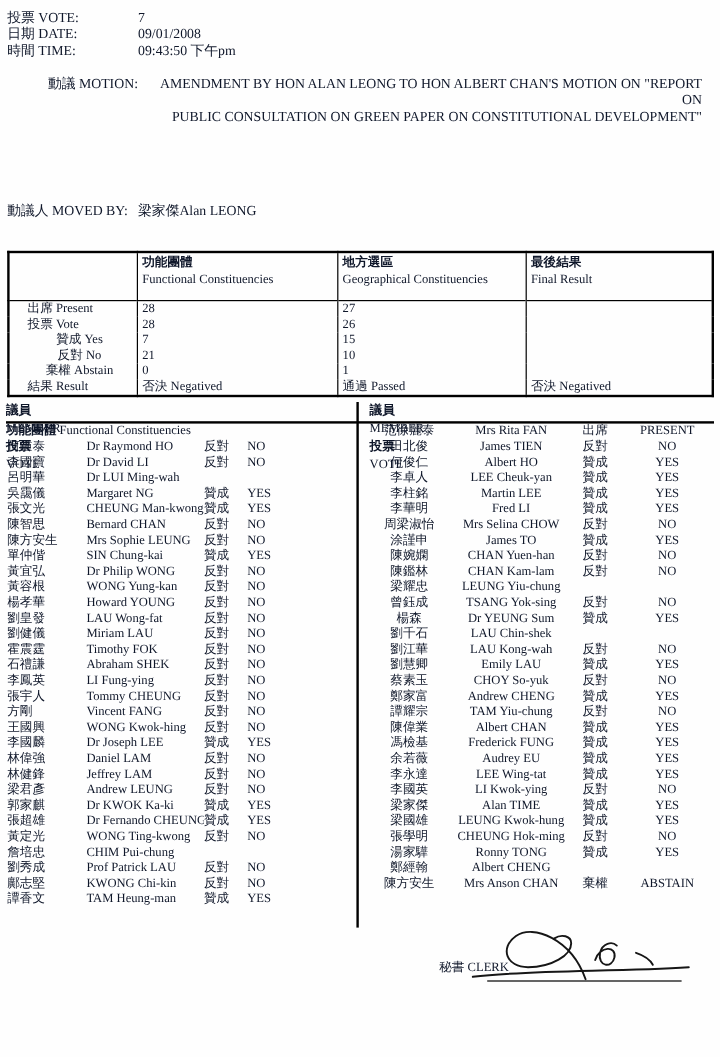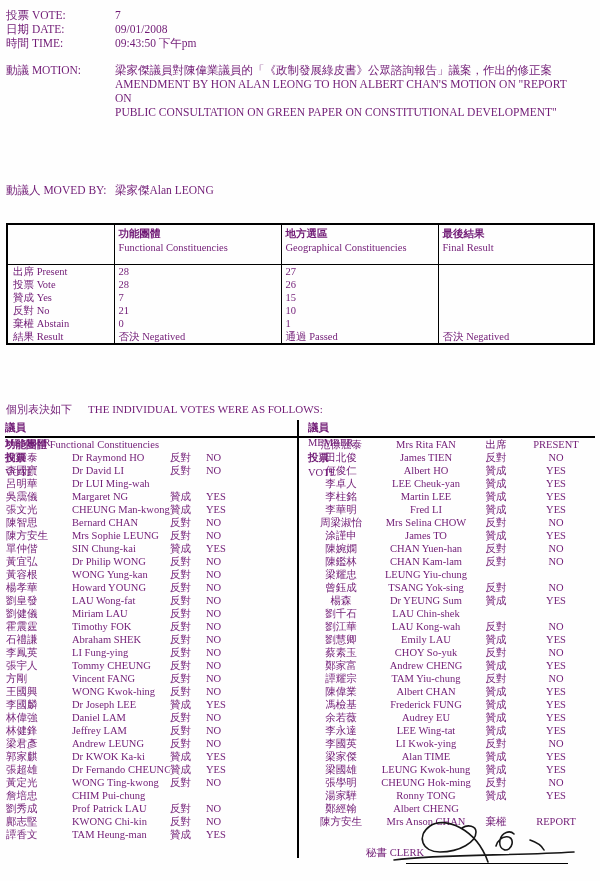--- a/index.html
+++ b/index.html
@@ -1,67 +1,67 @@
 <!DOCTYPE html>
 <html><head>
 <meta charset="utf-8">
 <style>
   html,body{margin:0;padding:0;background:#e8e8e8;}
   .page{
     position:relative;width:600px;height:881px;background:#fefefe;
-    font-family:"Liberation Serif","DejaVu Serif",serif;color:#701a75;
+    font-family:"Liberation Serif","DejaVu Serif",serif;color:#0f172a;
     overflow:hidden;box-sizing:border-box;padding-top:8px;
   }
   
   .kv{display:flex;font-size:11.5px;line-height:14px;}
   .kv .k{width:109px;margin-left:6px;flex:none;}
   .kv .v{white-space:pre;}
-  .motion{margin-top:13px;}
+  .motion{margin-top:13px;text-align:right;}
   .motion .v{white-space:normal;width:470px;}
   .moved{margin-top:64px;}
   
   table.summary{
     border-collapse:collapse;margin:26px 0 0 6px;width:587px;
     font-size:10.5px;line-height:13px;table-layout:fixed;
   }
   table.summary{border:2px solid #000;}
   table.summary col.c0{width:107px;}
   table.summary col.c1{width:167px;}
   table.summary col.c2{width:157px;}
   table.summary col.c3{width:156px;}
   table.summary th,table.summary td{
     border-left:1.5px solid #000;padding:0 4px;text-align:left;
     font-weight:normal;vertical-align:top;overflow:hidden;
   }
   table.summary th:first-child,table.summary td:first-child{border-left:none;}
   table.summary thead tr{border-bottom:1.5px solid #000;}
   table.summary thead th{padding-top:2px;padding-bottom:9px;line-height:14px;}
   table.summary thead .cn{font-weight:bold;display:block;}
-  table.summary td.lbl{padding-left:5px;}
-  table.summary td.lbl.indent{}
+  table.summary td.lbl{padding-left:15px;}
+  table.summary td.lbl.indent{text-align:center;}
   
   .indiv-head{display:flex;font-size:11px;line-height:14px;margin:57px 0 0 6px;}
   .indiv-head .cn{width:82px;flex:none;}
   .votes{position:relative;width:590px;margin:4px 0 0 5px;font-size:10.5px;}
   .divider{position:absolute;left:292px;top:0;width:1.5px;height:438px;background:#000;}
   .vrow{display:flex;}
   .half-l{width:292px;flex:none;}
   .half-r{width:290px;flex:none;padding-left:11px;}
   .grid{display:grid;}
   .half-l .grid{grid-template-columns:66px 98px 36px 1fr;padding-left:1px;}
   .half-r .grid{grid-template-columns:66px 104px 36px 1fr;text-align:center;}
   .ghead{height:16px;line-height:15px;justify-content:space-between;}
   .ghead .hcn{font-weight:bold;}
   .hrule{height:0;border-top:2px solid #000;width:590px;}
   .section-row{height:13px;line-height:13px;white-space:nowrap;overflow:hidden;}
   .section-row .sec-cn{font-weight:bold;}
   .mrow{height:13px;line-height:13px;white-space:nowrap;}
   .mrow span{overflow:hidden;}
   
-  .sig-area{position:absolute;left:0;top:806px;width:600px;height:72px;}
+  .sig-area{position:absolute;left:0;top:760px;width:600px;height:72px;}
   .clerk-label{position:absolute;left:366px;top:40px;font-size:10.5px;line-height:14px;}
   .sig-line{position:absolute;left:406px;top:57px;width:162px;border-top:1.5px solid #000;}
   .sig-svg{position:absolute;left:392px;top:2px;}
 </style>
 </head>
 <body>
 
 <div class="page">
 
   <div class="kv">
@@ -73,21 +73,20 @@
     <span class="v">09/01/2008</span>
   </div>
   <div class="kv">
     <span class="k">時間 TIME:</span>
     <span class="v">09:43:50 下午pm</span>
   </div>
 
   <div class="kv motion">
     <span class="k">動議 MOTION:</span>
     <span class="v">
-      <div>梁家傑議員對陳偉業議員的「《政制發展綠皮書》公眾諮詢報告」議案，作出的修正案</div>
       <div>AMENDMENT BY HON ALAN LEONG TO HON ALBERT CHAN'S MOTION ON "REPORT ON</div>
       <div>PUBLIC CONSULTATION ON GREEN PAPER ON CONSTITUTIONAL DEVELOPMENT"</div>
     </span>
   </div>
 
   <div class="kv moved">
     <span class="k">動議人 MOVED BY:</span>
     <span class="v">梁家傑Alan LEONG</span>
   </div>
 
@@ -145,24 +144,20 @@
       </tr>
       <tr>
         <td class="lbl">結果 Result</td>
         <td>否決 Negatived</td>
         <td>通過 Passed</td>
         <td>否決 Negatived</td>
       </tr>
     </tbody>
   </table>
 
-  <div class="indiv-head">
-    <span class="cn">個別表決如下</span>
-    <span>THE INDIVIDUAL VOTES WERE AS FOLLOWS:</span>
-  </div>
 
   <div class="votes">
     <div class="divider"></div>
 
     <div class="vrow ghead">
       <div class="half-l grid">
         <span class="hcn">議員</span>
         <span>MEMBER</span>
         <span class="hcn">投票</span>
         <span>VOTE</span>
@@ -539,21 +534,21 @@
             <div class="mrow grid">
               <span>鄭經翰</span>
               <span>Albert CHENG</span>
               <span></span>
               <span></span>
             </div>
             <div class="mrow grid">
               <span>陳方安生</span>
               <span>Mrs Anson CHAN</span>
               <span>棄權</span>
-              <span>REPORT</span>
+              <span>ABSTAIN</span>
             </div>
           </div>
       </div>
     </div>
   </div>
 
   <div class="sig-area">
     <span class="clerk-label">秘書 CLERK</span>
     <div class="sig-line"></div>
     <svg class="sig-svg" width="184" height="60" viewBox="0 0 184 60">

